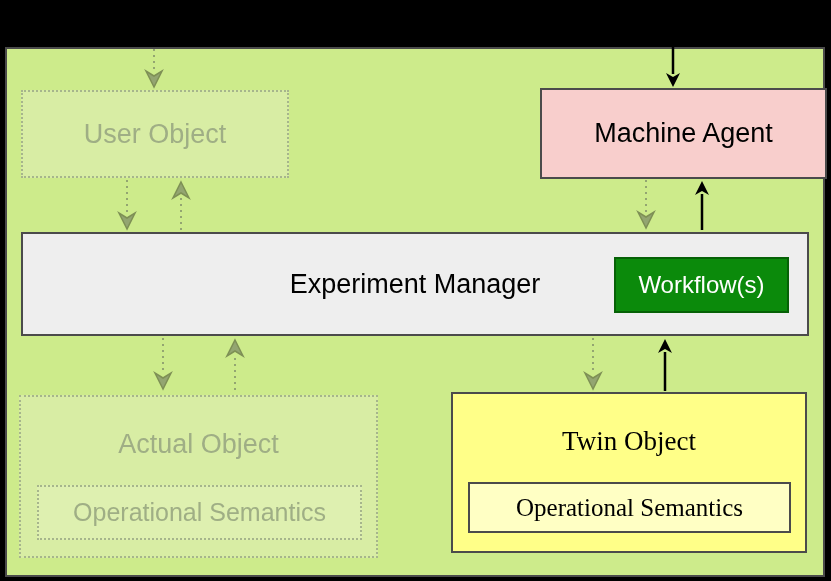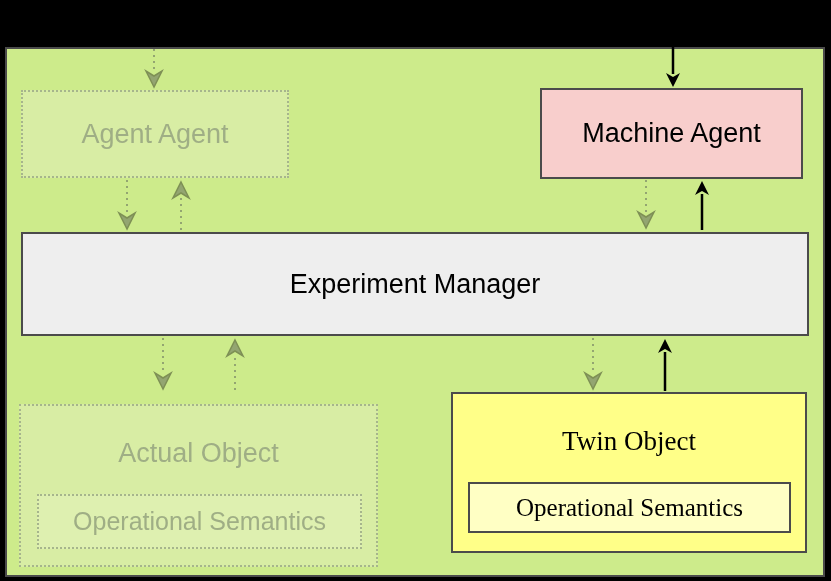--- a/index.html
+++ b/index.html
@@ -18,40 +18,40 @@
     display:flex;align-items:center;justify-content:center;
     font-size:27px;color:#000;
   }
   .user-agent{
     left:21px;top:90px;width:268px;height:88px;
     background:var(--faded-fill,#d8eda4);
     border:2px dotted var(--faded-border,#a6b58c);
     color:var(--faded-text,#9fae85);font-size:27px;
   }
   .machine-agent{
-    left:540px;top:88px;width:263px;height:91px;
+    left:540px;top:88px;width:287px;height:91px;
     background:var(--machine-agent-fill,#f8cecc);
     border:2px solid var(--box-border,#4b4b4b);
     color:#000;font-size:27px;
   }
   .manager{
     left:21px;top:232px;width:788px;height:104px;
     background:var(--manager-fill,#eeeeee);
     border:2px solid var(--box-border,#4b4b4b);
     color:#000;font-size:27px;line-height:33px;
     flex-direction:column;padding-right:0;
   }
   .workflow{
     left:614px;top:257px;width:175px;height:56px;
     background:var(--workflow-fill,#0b8a0b);
     border:2px solid var(--workflow-border,#066106);
     color:var(--workflow-text,#ffffff);font-size:24px;
   }
   .actual-object{
-    left:19px;top:404px;width:359px;height:163px;
+    left:19px;top:395px;width:359px;height:163px;
     background:var(--faded-fill,#d8eda4);
     border:2px dotted var(--faded-border,#a6b58c);
     color:var(--faded-text,#9fae85);font-size:27px;
     align-items:flex-start;justify-content:center;
   }
   .actual-object .obj-label{margin-top:32px;width:100%;}
   .os-faded{
     position:absolute;left:16px;top:88px;width:325px;height:55px;
     box-sizing:border-box;display:flex;align-items:center;justify-content:center;
     background:var(--faded-inner-fill,#def0b0);
@@ -81,31 +81,34 @@
 </style>
 </head>
 <body>
 
 <div class="stage">
 
   <div class="frame"></div>
 
 
   <div class="node user-agent">
-    <span>Agent Agent</span>
+    <span>User Object</span>
   </div>
 
   <div class="node machine-agent">
     <span>Machine Agent</span>
   </div>
 
   <div class="node manager">
     <span>Experiment Manager</span>
   </div>
 
+  <div class="node workflow">
+    <span>Workflow(s)</span>
+  </div>
 
   <div class="node actual-object">
     <span class="obj-label">Actual Object</span>
     <div class="os-faded">
       <span>Operational Semantics</span>
     </div>
   </div>
 
   <div class="node twin-object">
     <span class="obj-label">Twin Object</span>

